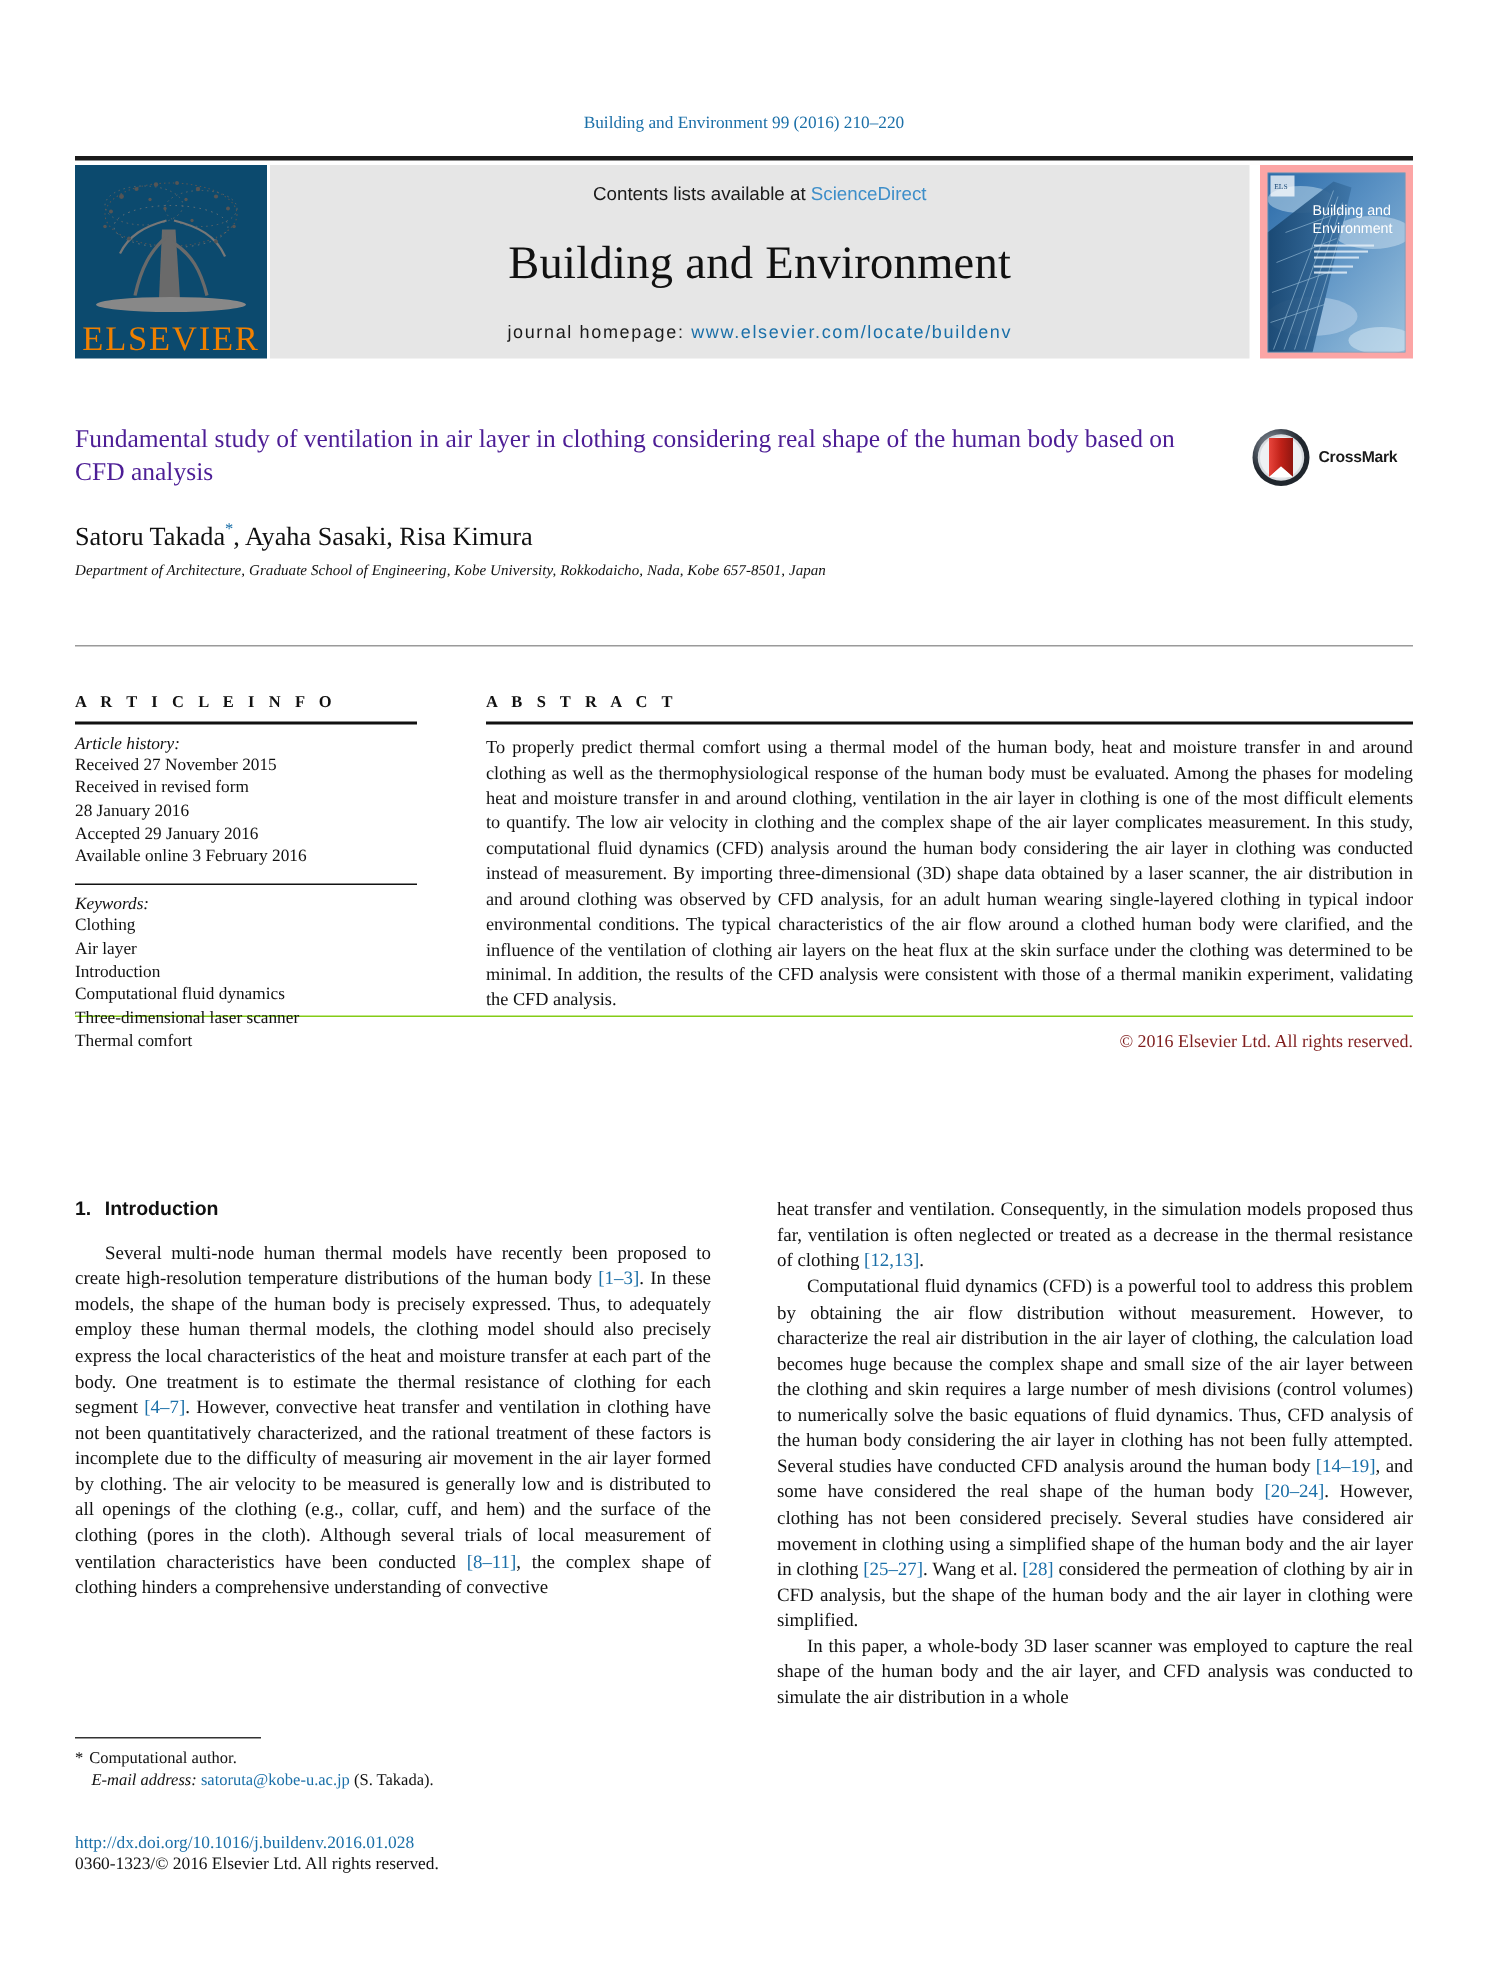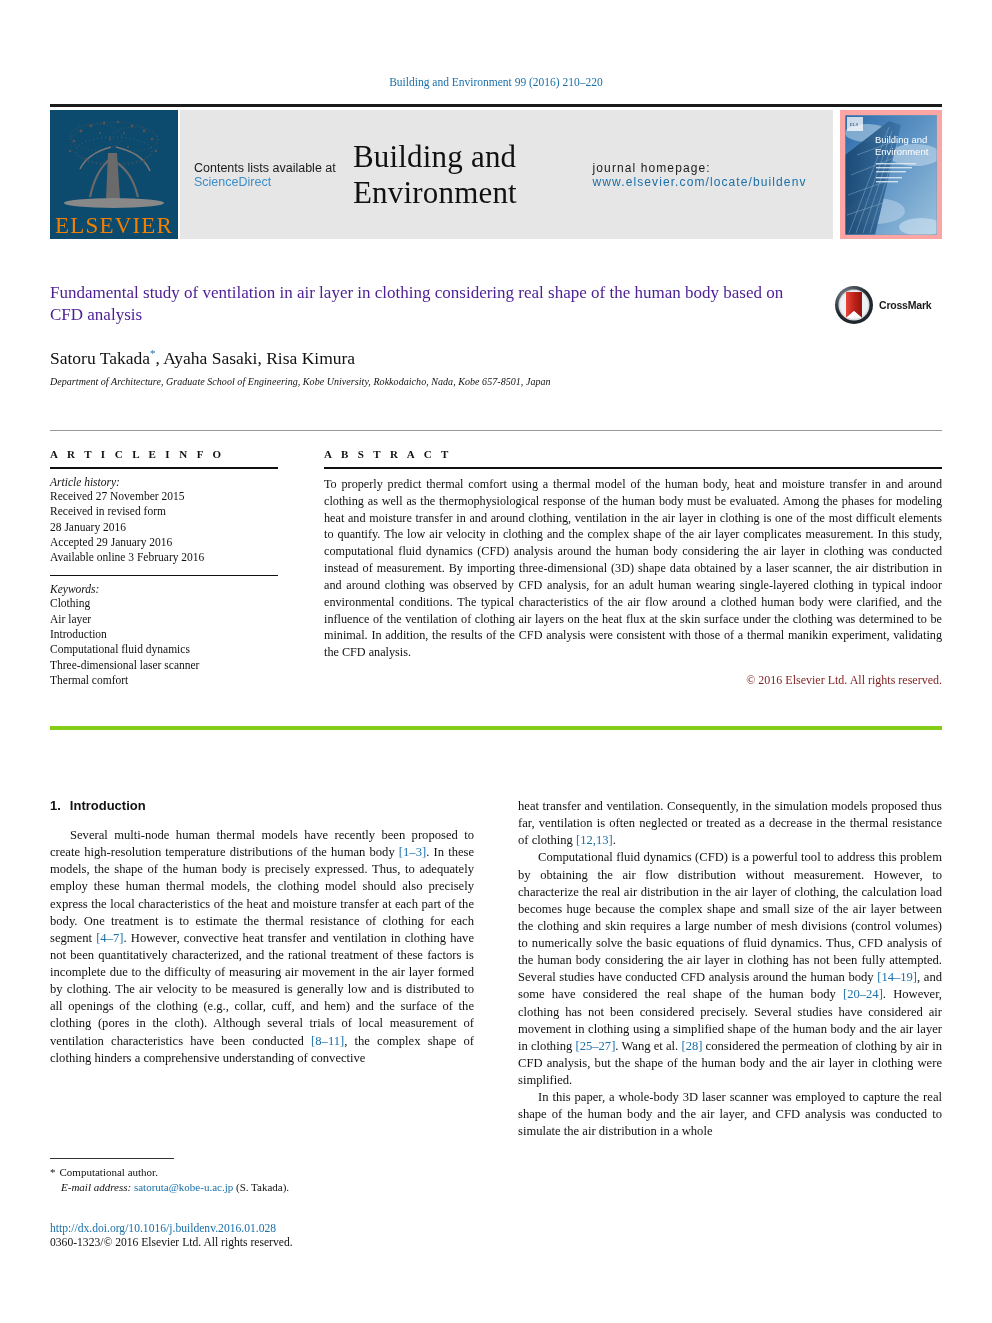--- a/index.html
+++ b/index.html
@@ -53,24 +53,24 @@
     font-size: 23px;
     letter-spacing: 1.2px;
     color: #f08000;
     line-height: 1;
     margin-top: 1px;
   }
   .center-block {
     flex: 1 1 auto;
     background: #e6e6e6;
     display: flex;
-    flex-direction: row;
+    flex-direction: column;
     justify-content: space-between;
     align-items: center;
-    padding: 12px 0 11px 14px;
+    padding: 12px 0 11px 0;
     margin-left: 2px;
   }
   .contents-line {
     font-family: "Liberation Sans", sans-serif;
     font-size: 12.5px;
     color: #1a1a1a;
   }
   .contents-line .sd-link { color: #3d8ec9; }
   .journal-name {
     font-family: "Liberation Serif", serif;
@@ -134,25 +134,25 @@
     font-size: 10px;
     color: #111111;
     margin-top: 7px;
     letter-spacing: 0.05px;
   }
 
   
   .abs-box {
     position: absolute;
     top: 430px; left: 50px;
-    width: 892px; height: 300px;
+    width: 892px; height: 248px;
     border-top: 1px solid #9a9a9a;
-    border-bottom: 4px solid #84cc16;
-    display: flex;
-    padding-top: 17px;
+    border-bottom: 1px solid #84cc16;
+    display: flex;
+    padding-top: 31px;
   }
   .info-col { flex: 0 0 250px; padding-right: 22px; }
   .abs-col  { flex: 1 1 auto; padding-left: 24px; }
 
   .sec-head {
     font-family: "Liberation Serif", serif;
     font-size: 11px;
     font-weight: bold;
     letter-spacing: 3.4px;
     color: #111111;

